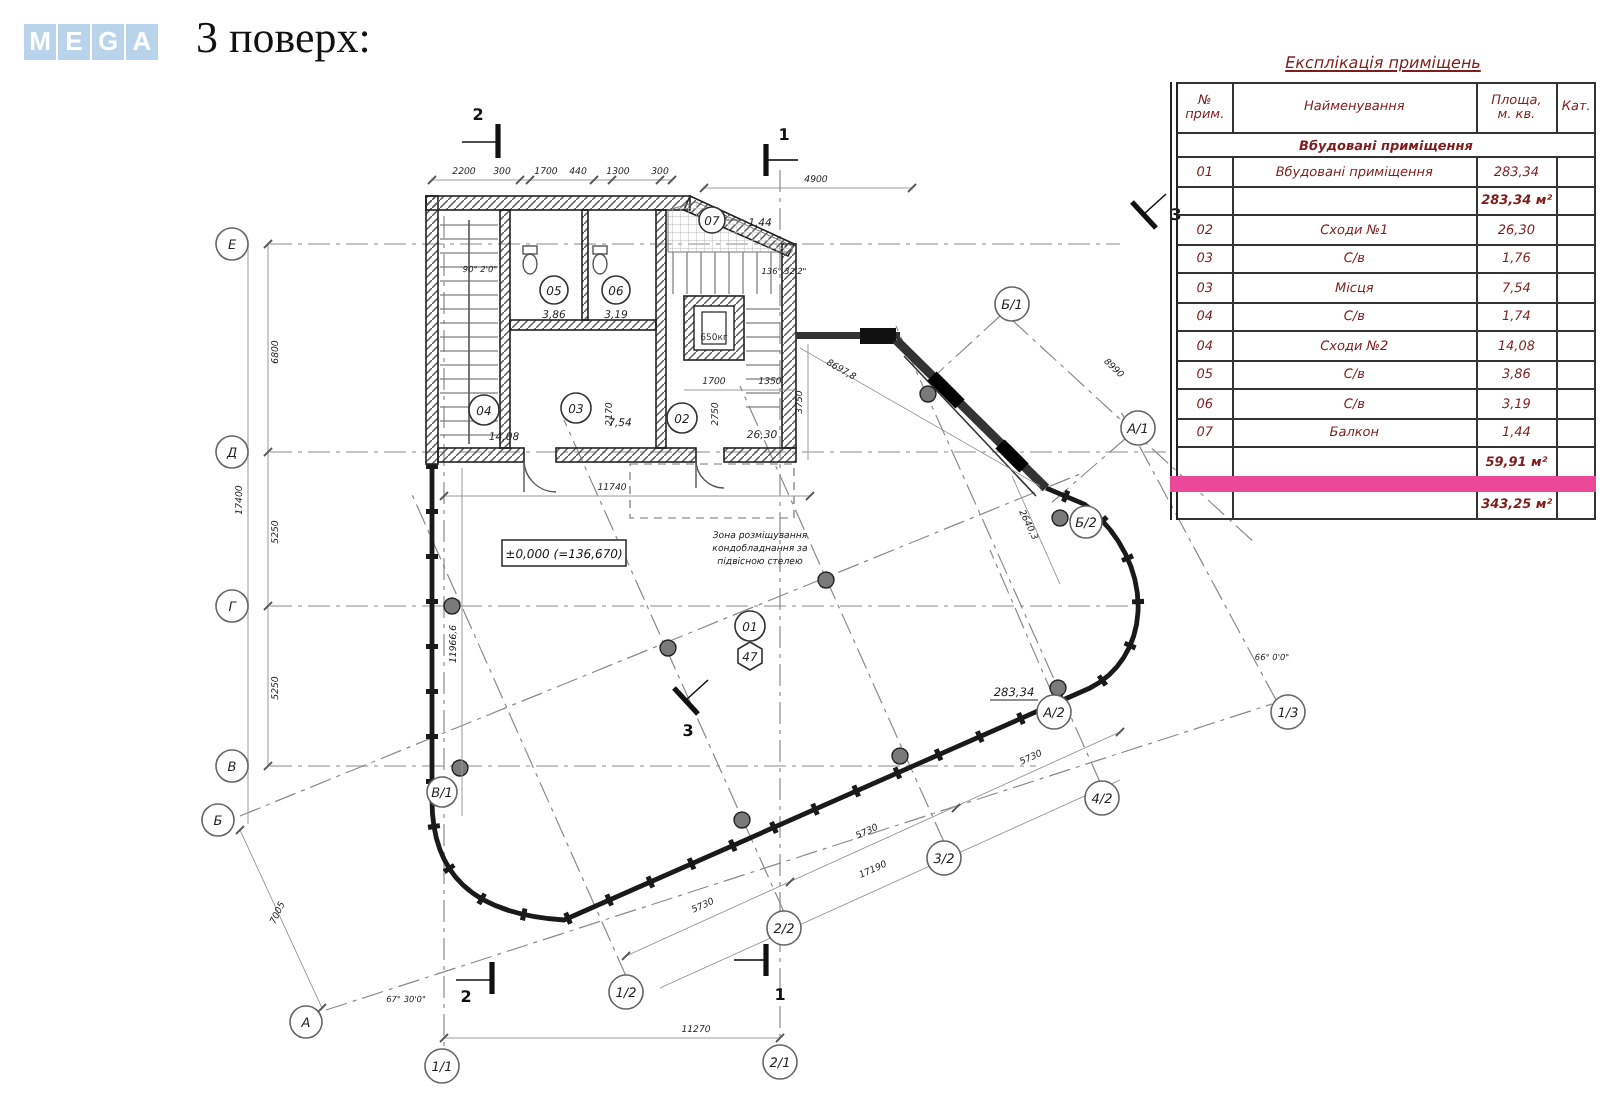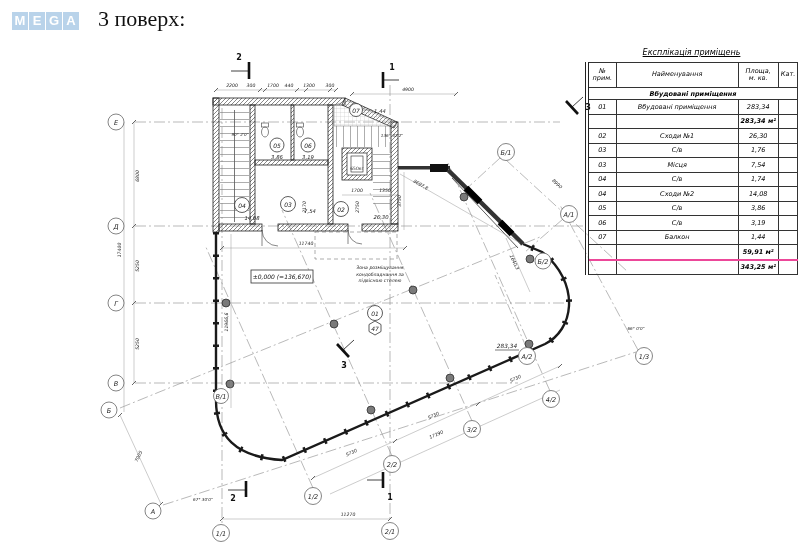--- a/index.html
+++ b/index.html
@@ -6,31 +6,31 @@
   body{width:800px;height:548px;position:relative;font-family:"DejaVu Sans",sans-serif;overflow:hidden;}
   
   .logo{position:absolute;left:12px;top:12px;display:flex;gap:1px;}
   .logo span{display:block;width:16px;height:18px;background:#b9d3ea;color:#fff;font-weight:bold;
     font-size:13px;line-height:18px;text-align:center;font-family:"Liberation Sans",sans-serif;}
   .page-title{position:absolute;left:98px;top:6px;font-family:"Liberation Serif",serif;
     font-size:22px;color:#111;}
   
   svg.plan{position:absolute;left:0;top:0;}
   
-  .expl{position:absolute;left:585px;top:27px;width:213px;color:#000000;margin-top:21px;}
+  .expl{position:absolute;left:585px;top:27px;width:213px;color:#7f1d1d;}
   .expl .ttl{font-style:italic;font-size:8px;text-align:center;text-decoration:underline;margin-bottom:5px;}
   table.et{border-collapse:collapse;width:100%;table-layout:fixed;
     border:1.5px solid #222;border-left:4px double #222;}
   table.et td{border:0.7px solid #333;font-size:6.5px;font-style:italic;padding:0 2px;
     overflow:hidden;white-space:nowrap;height:13.5px;text-align:center;}
   table.et td.c{text-align:center;}
   table.et tr.hdr td{height:24px;text-align:center;line-height:1.15;}
   table.et tr.sec td{font-weight:bold;height:11px;}
   table.et td.b{font-weight:bold;}
-  table.et tr.tot td{border-top:2px solid #ec4899;}
+  table.et tr.tot td{border-top:8px solid #ec4899;}
 </style>
 </head>
 <body>
 
 <div class="logo">
   <span>M</span>
   <span>E</span>
   <span>G</span>
   <span>A</span>
 </div>

